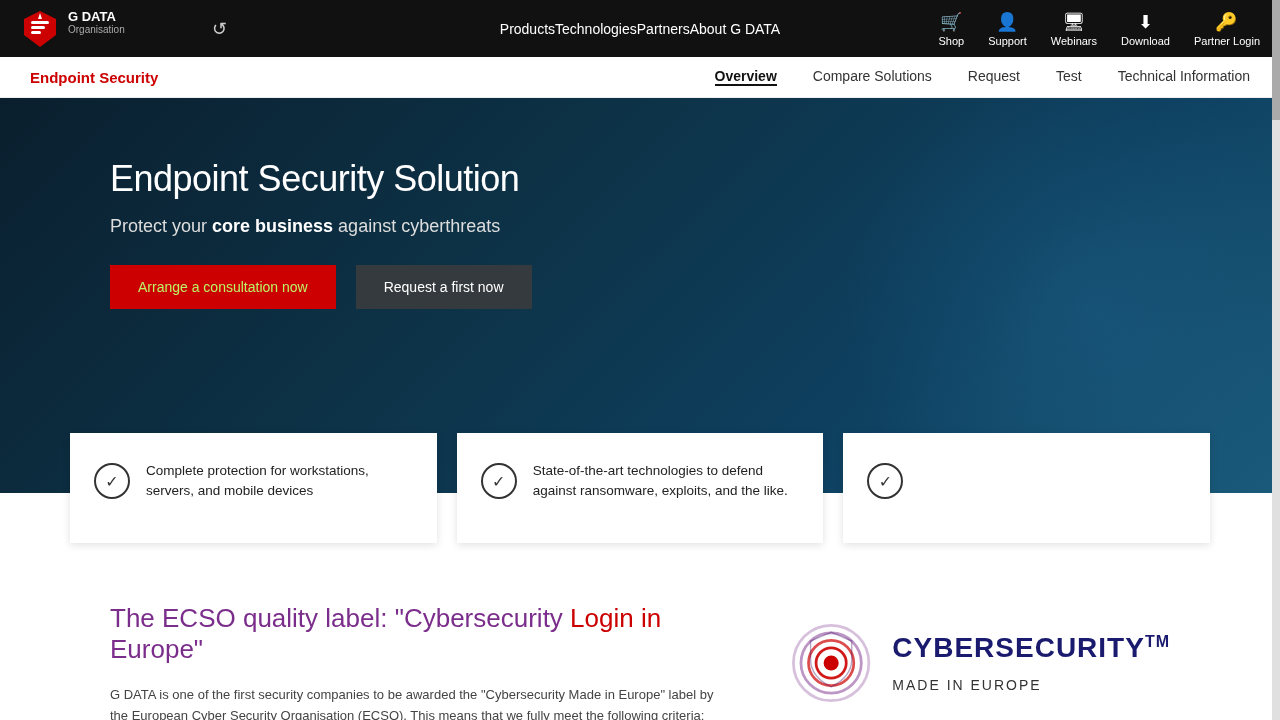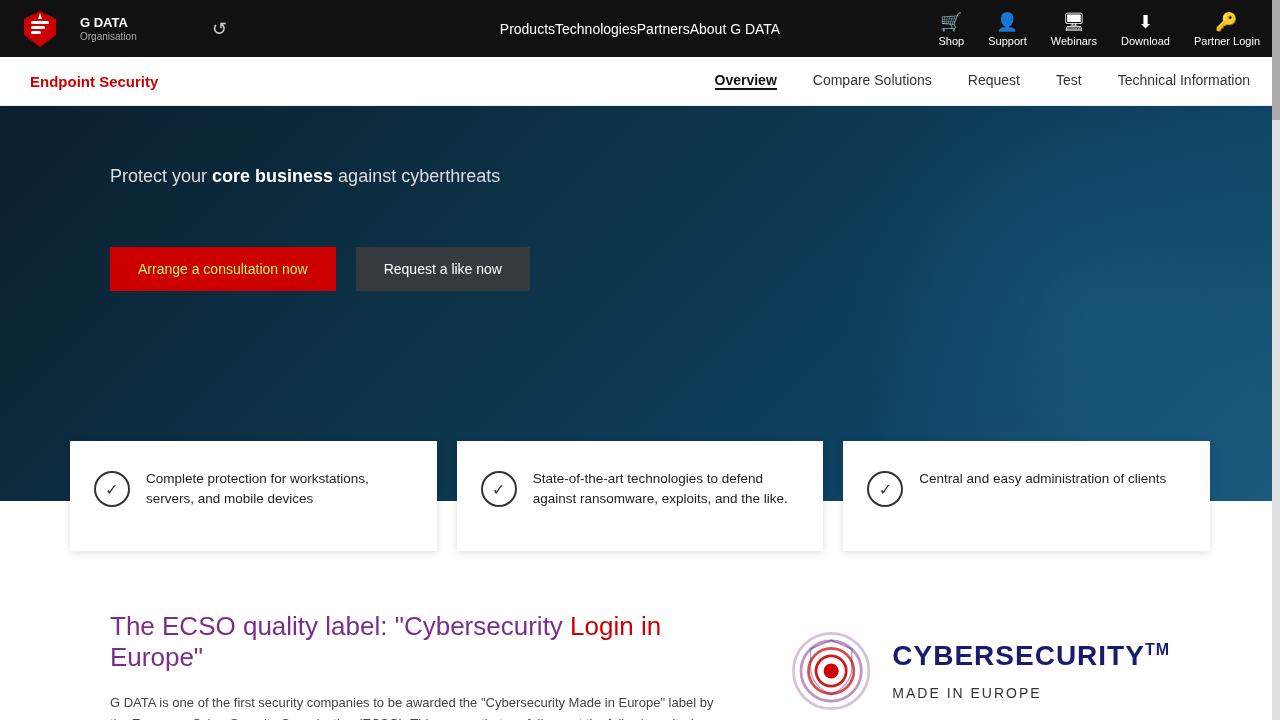--- a/index.html
+++ b/index.html
@@ -9,22 +9,21 @@
     .top-nav {
       background: #111;
       height: 57px;
       display: flex;
       align-items: center;
       padding: 0 20px;
       position: relative;
     }
     .logo-area {
       display: flex;
-      align-items: center;
-      gap: 20px;
+      gap: 8px;
       min-width: 180px;
     }
     .logo-shield {
       width: 40px;
       height: 40px;
     }
     .logo-text {
       color: #fff;
       font-size: 13px;
       font-weight: bold;
@@ -69,21 +68,21 @@
       cursor: pointer;
       gap: 2px;
     }
     .top-action-item .icon {
       font-size: 18px;
     }
 
     
     .secondary-nav {
       background: #fff;
-      height: 49px;
+      height: 41px;
       display: flex;
       align-items: center;
       padding: 0 30px;
       border-bottom: 1px solid #eee;
       box-shadow: 0 1px 3px rgba(0,0,0,0.08);
     }
     .page-title-link {
       color: #c00;
       font-size: 15px;
       font-weight: bold;
@@ -127,21 +126,21 @@
     .hero-title {
       color: #fff;
       font-size: 36px;
       font-weight: 300;
       margin-bottom: 16px;
       letter-spacing: -0.5px;
     }
     .hero-subtitle {
       color: #ddd;
       font-size: 18px;
-      margin-bottom: 60px;
+      margin-bottom: 28px;
       font-weight: 300;
     }
     .hero-subtitle strong {
       font-weight: bold;
       color: #fff;
     }
     .hero-buttons {
       display: flex;
       gap: 20px;
       margin-bottom: 50px;
@@ -335,45 +334,45 @@
   <div class="sec-nav-links">
     <a class="active">Overview</a>
     <a>Compare Solutions</a>
     <a>Request</a>
     <a>Test</a>
     <a>Technical Information</a>
   </div>
 </nav>
 
 <section class="hero">
+  <h1 class="hero-title">Endpoint Security Solution</h1>
   <p class="hero-subtitle">
     <span>Protect your </span><strong>core business</strong><span> against cyberthreats</span>
   </p>
   <div class="hero-buttons">
     <button class="btn-red">Arrange a consultation now</button>
-    <button class="btn-dark">Request a like now</button>
+    <button class="btn-dark">Request a first now</button>
   </div>
 </section>
 
 <div class="feature-cards">
   <div class="feature-card">
     <div class="check-circle">✓</div>
     <div class="feature-text">
       Complete protection for workstations, servers, <strong>and mobile devices</strong>
     </div>
   </div>
   <div class="feature-card">
     <div class="check-circle">✓</div>
     <div class="feature-text">
       State-of-the-art technologies to defend against <strong>ransomware</strong>, <strong>exploits</strong>, and the like.
     </div>
   </div>
   <div class="feature-card">
     <div class="check-circle">✓</div>
-    <div class="feature-text">Central and easy administration of clients</div>
   </div>
 </div>
 
 <section class="ecso-section">
   <div class="ecso-text">
     <h2 class="ecso-title">
       The ECSO quality label: "Cybersecurity <span class="made-in">Login in</span> Europe"
     </h2>
     <p class="ecso-body">G DATA is one of the first security companies to be awarded the "Cybersecurity Made in Europe" label by the European Cyber Security Organisation (ECSO). This means that we fully meet the following criteria:</p>
   </div>

